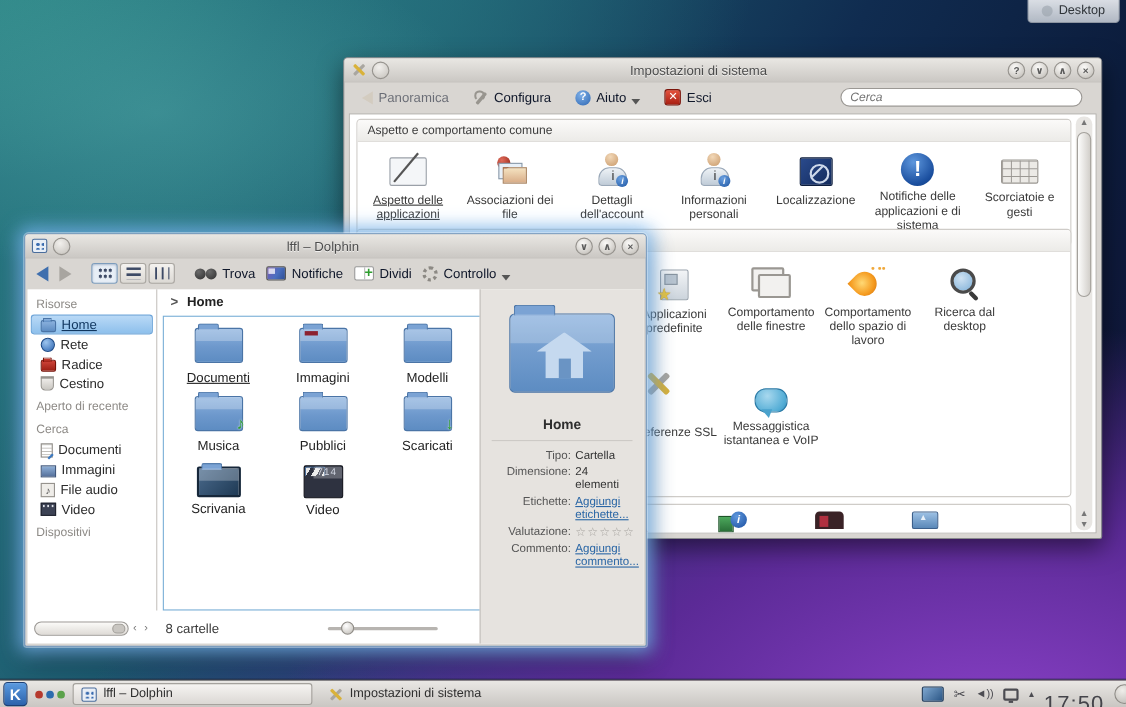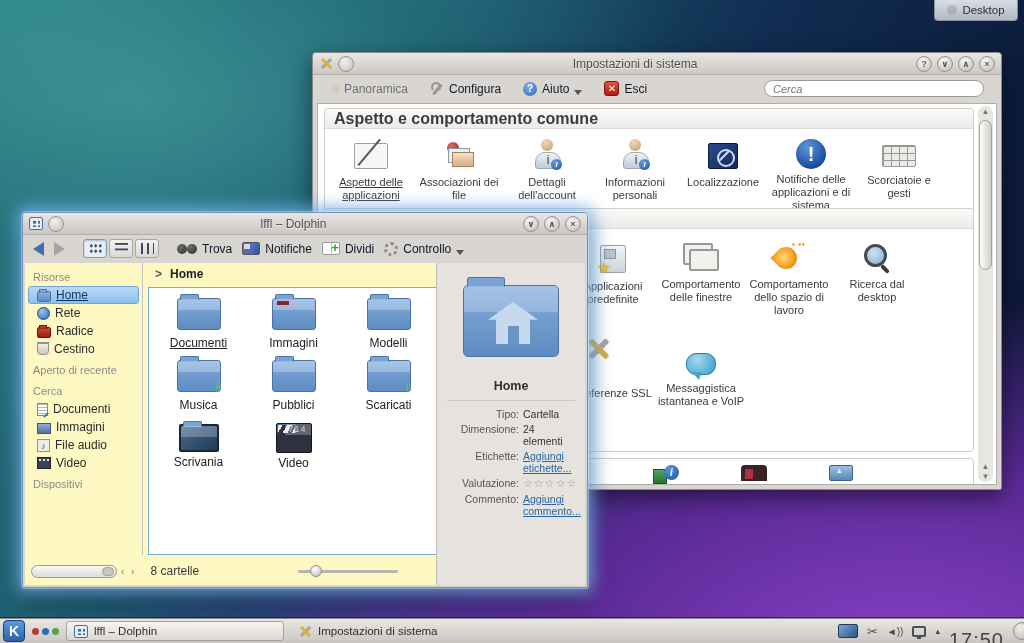--- a/index.html
+++ b/index.html
@@ -38,21 +38,21 @@
   .tbtn { display:flex; align-items:center; gap:5px; color:#0f172a; font-size:12px; }
   .tbtn.disabled { opacity:.55; }
   .caret-down { width:0; height:0; border-left:4px solid transparent; border-right:4px solid transparent;
     border-top:5px solid #555; margin-top:8px; }
   .search-box { position:absolute; right:17px; top:5px; width:220px; height:17px; border:1px solid #9b9894;
     border-radius:9px; background:#fff; font-style:italic; color:#999; font-size:11px; padding:0 8px;
     font-family:"Liberation Sans",sans-serif; }
   .s-content { position:absolute; left:4px; right:4px; top:50px; bottom:4px; background:#fff;
     border:1px solid #b2afab; overflow:hidden; }
   .groupbox { position:absolute; left:6px; right:22px; border:1px solid #cfccc8; border-radius:4px; background:#fff; overflow:hidden; }
-  .groupbox .ghead { height:20px; line-height:20px; padding:0 9px; font-weight:bold; color:#3c3c3c; font-size:16px;
+  .groupbox .ghead { height:20px; line-height:20px; padding:0 9px; font-weight:normal; color:#3c3c3c; font-size:11px;
     background:linear-gradient(#fbfaf9,#ecebe8); border-bottom:1px solid #dddbd7; }
   .icon-row { display:flex; align-items:flex-start; }
   .s-item { width:88px; flex:none; text-align:center; padding-top:8px; }
   .s-item .lbl { font-size:11px; line-height:1.2; color:#3a3a3a; margin-top:4px; }
   .s-item[data-underline="true"] .lbl { text-decoration:underline; }
   .sicon { display:inline-block; width:36px; height:32px; position:relative; }
 
   
   .s-scroll { position:absolute; right:3px; top:2px; bottom:2px; width:15px; background:#e8e6e3; border-radius:7px; }
   .s-scroll .thumb { position:absolute; left:1px; right:1px; top:14px; height:150px; border-radius:7px;
@@ -71,21 +71,21 @@
   .vg-icons { background-image:radial-gradient(#3d4a66 1.2px, transparent 1.4px); background-size:4.5px 5.5px; }
   .vg-details { background-image:linear-gradient(#3d4a66 2px, transparent 2px); background-size:13px 5.5px; }
   .vg-columns { background-image:linear-gradient(90deg,#3d4a66 2px, transparent 2px); background-size:6px 11px; }
 
   .arrow-left, .arrow-right { width:0; height:0; border-top:7px solid transparent; border-bottom:7px solid transparent; }
   .arrow-left { border-right:11px solid #3f6fae; }
   .arrow-right { border-left:11px solid #a8a5a0; }
   .arrow-beige { width:0; height:0; border-top:6px solid transparent; border-bottom:6px solid transparent;
     border-right:10px solid #cfc4b2; }
 
-  .d-body { position:absolute; left:2px; right:2px; top:50px; bottom:2px; background:#fef9c3; }
+  .d-body { position:absolute; left:2px; right:2px; top:50px; bottom:2px; background:#ffffff; }
   .sidebar { position:absolute; left:0; top:0; width:118px; bottom:30px; padding-top:2px; overflow:hidden;
     border-right:1px solid #c6c3bf; }
   .sec-head { color:#8d8a86; font-size:11px; padding:6px 8px 3px; }
   .side-item { display:flex; align-items:center; gap:5px; padding:1px 4px 1px 8px; margin:0 3px; color:#2b2b2b;
     font-size:12px; border-radius:3px; border:1px solid transparent; white-space:nowrap; }
   .side-item[data-selected="true"] { background:linear-gradient(#b9d9f6,#8ec0ec); border-color:#6fa6da; color:#10365f; }
   .side-item[data-selected="true"] .s-lbl { text-decoration:underline; }
 
   .crumbbar { position:absolute; left:120px; right:150px; top:0; height:22px; display:flex; align-items:center; gap:8px; padding:0 10px; }
   .crumb-sep { color:#555; font-weight:bold; }
@@ -305,21 +305,21 @@
       <span class="tbtn">
         <span class="ic" data-icon="quit-icon"></span>
         <span>Esci</span>
       </span>
       <input class="search-box" placeholder="Cerca" style="">
     </div>
     <div class="s-content">
 
       <div class="groupbox" style="top:4px;">
         <div class="ghead">Aspetto e comportamento comune</div>
-        <div class="icon-row" style="padding:2px 2px 10px;">
+        <div class="icon-row" style="padding:2px 2px 10px;justify-content:space-between;">
 
             <div class="s-item" data-underline="true">
               <span class="sicon ic" data-icon="appearance-icon"><span class="badge"></span></span>
               <div class="lbl">Aspetto delle applicazioni</div>
             </div>
 
             <div class="s-item" data-underline="false">
               <span class="sicon ic" data-icon="file-assoc-icon"><span class="badge"></span></span>
               <div class="lbl">Associazioni dei file</div>
             </div>

